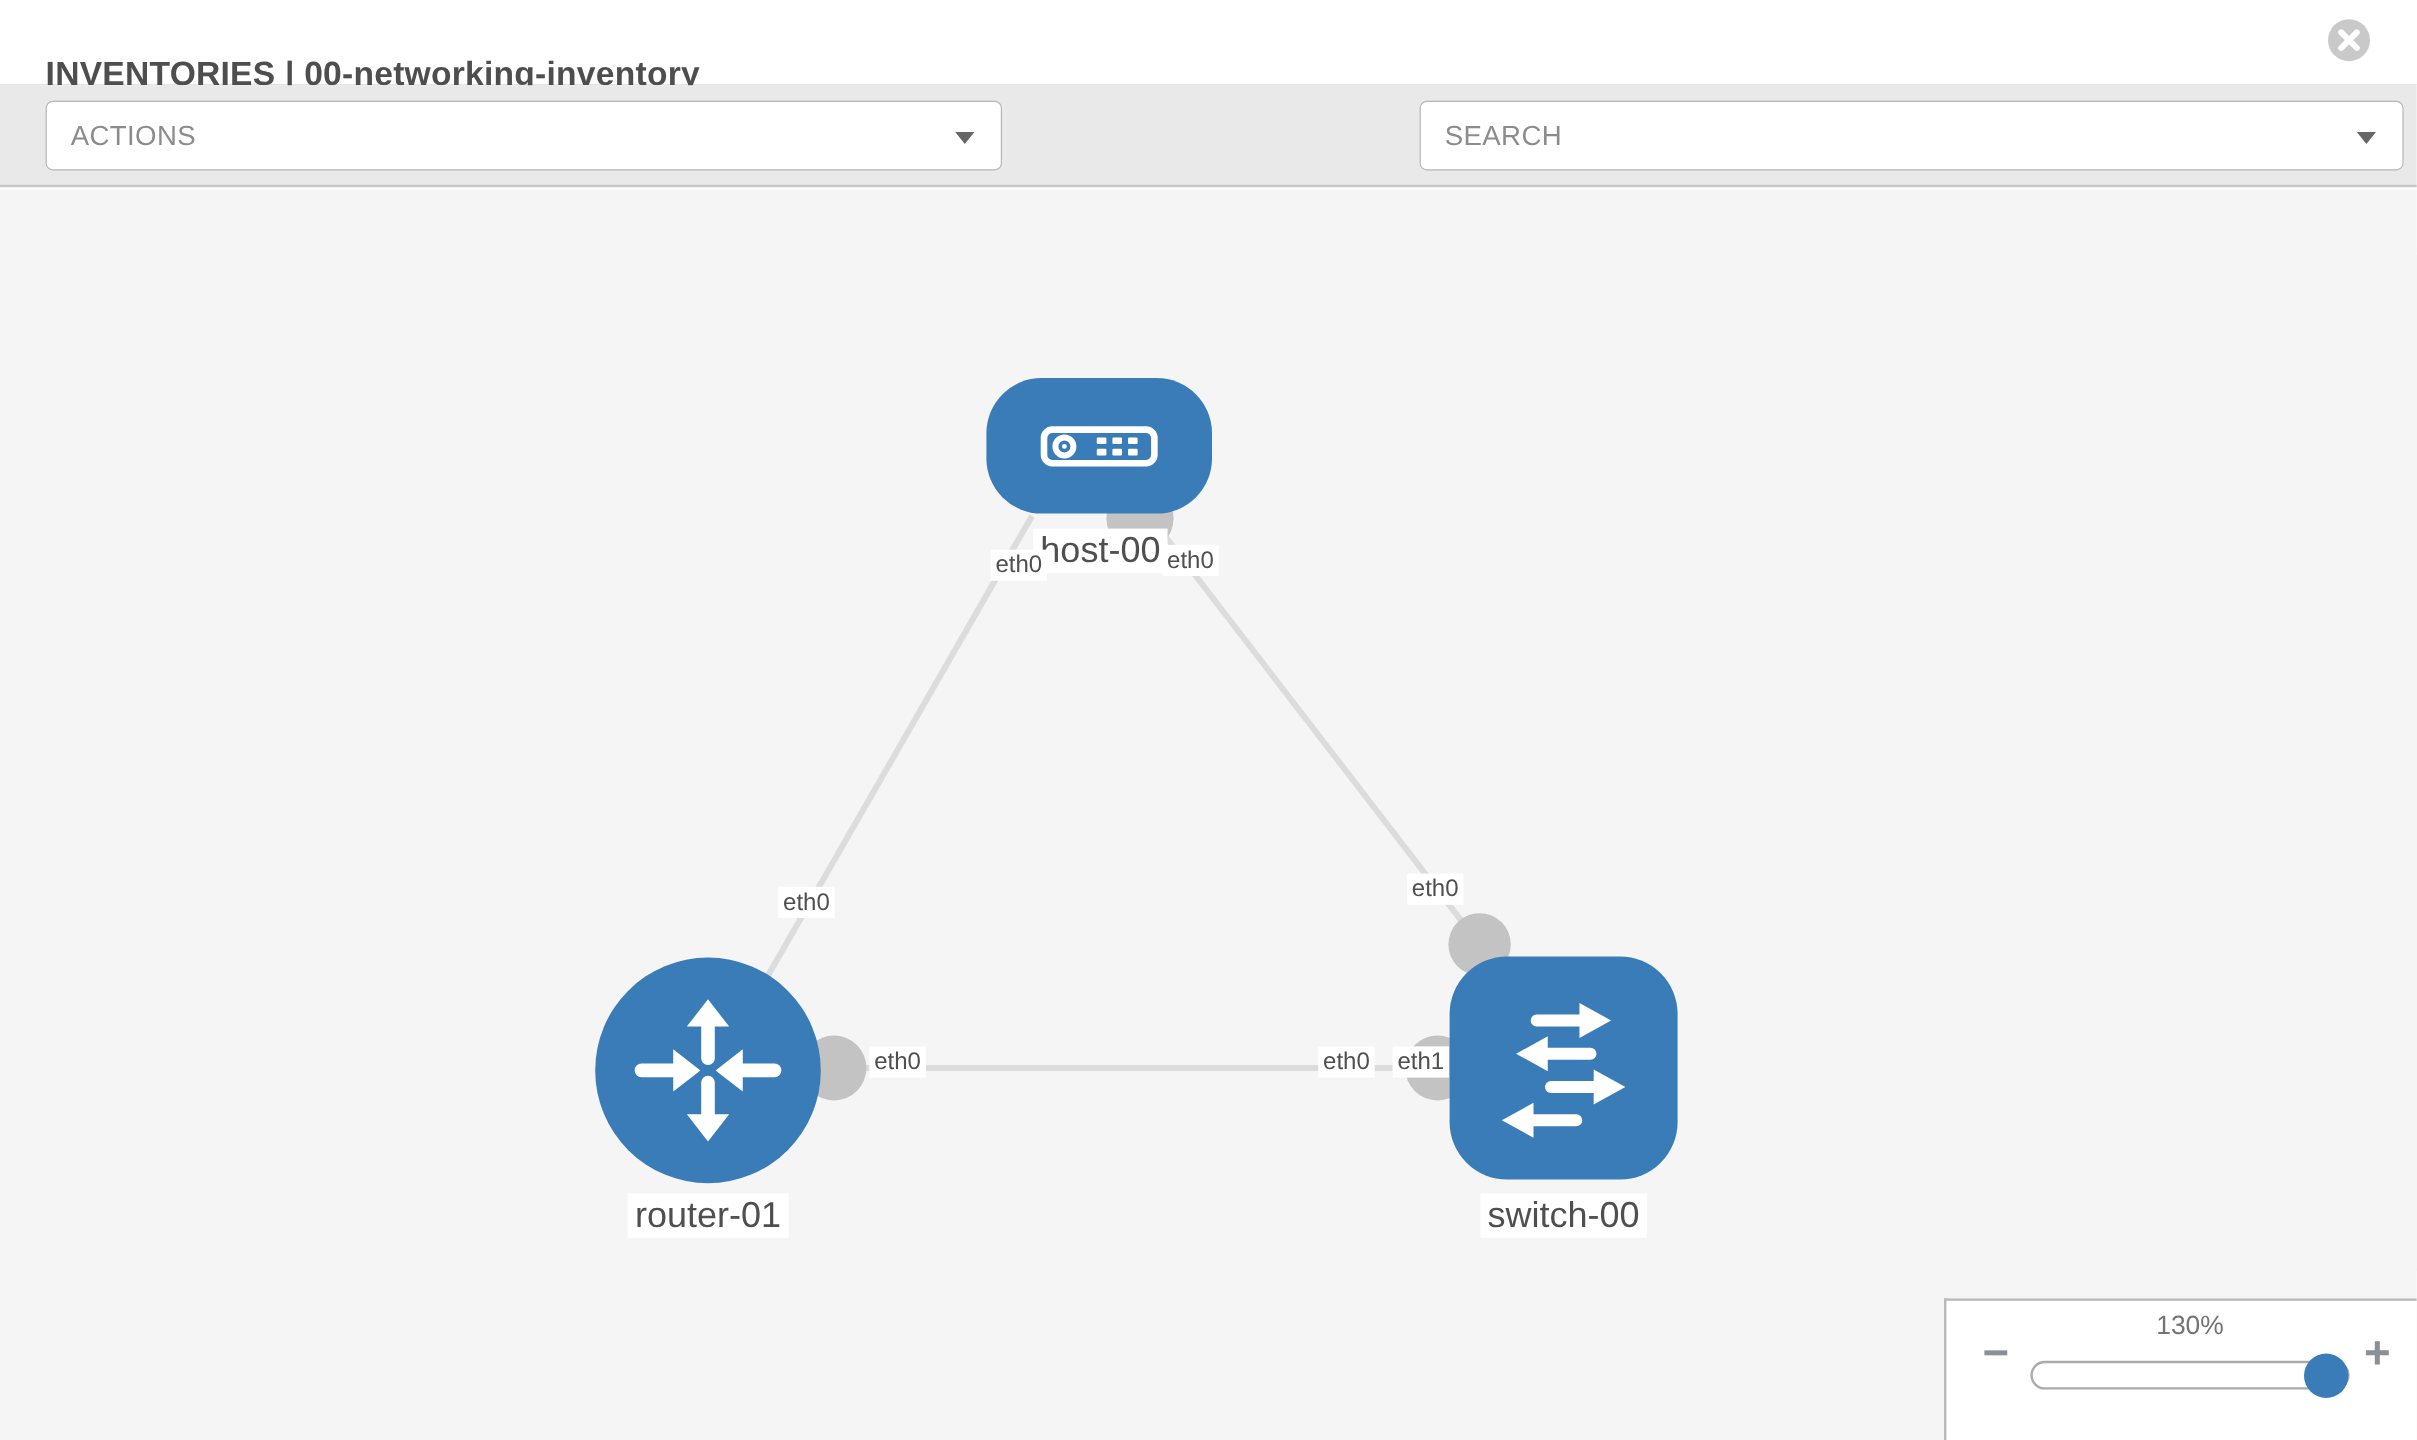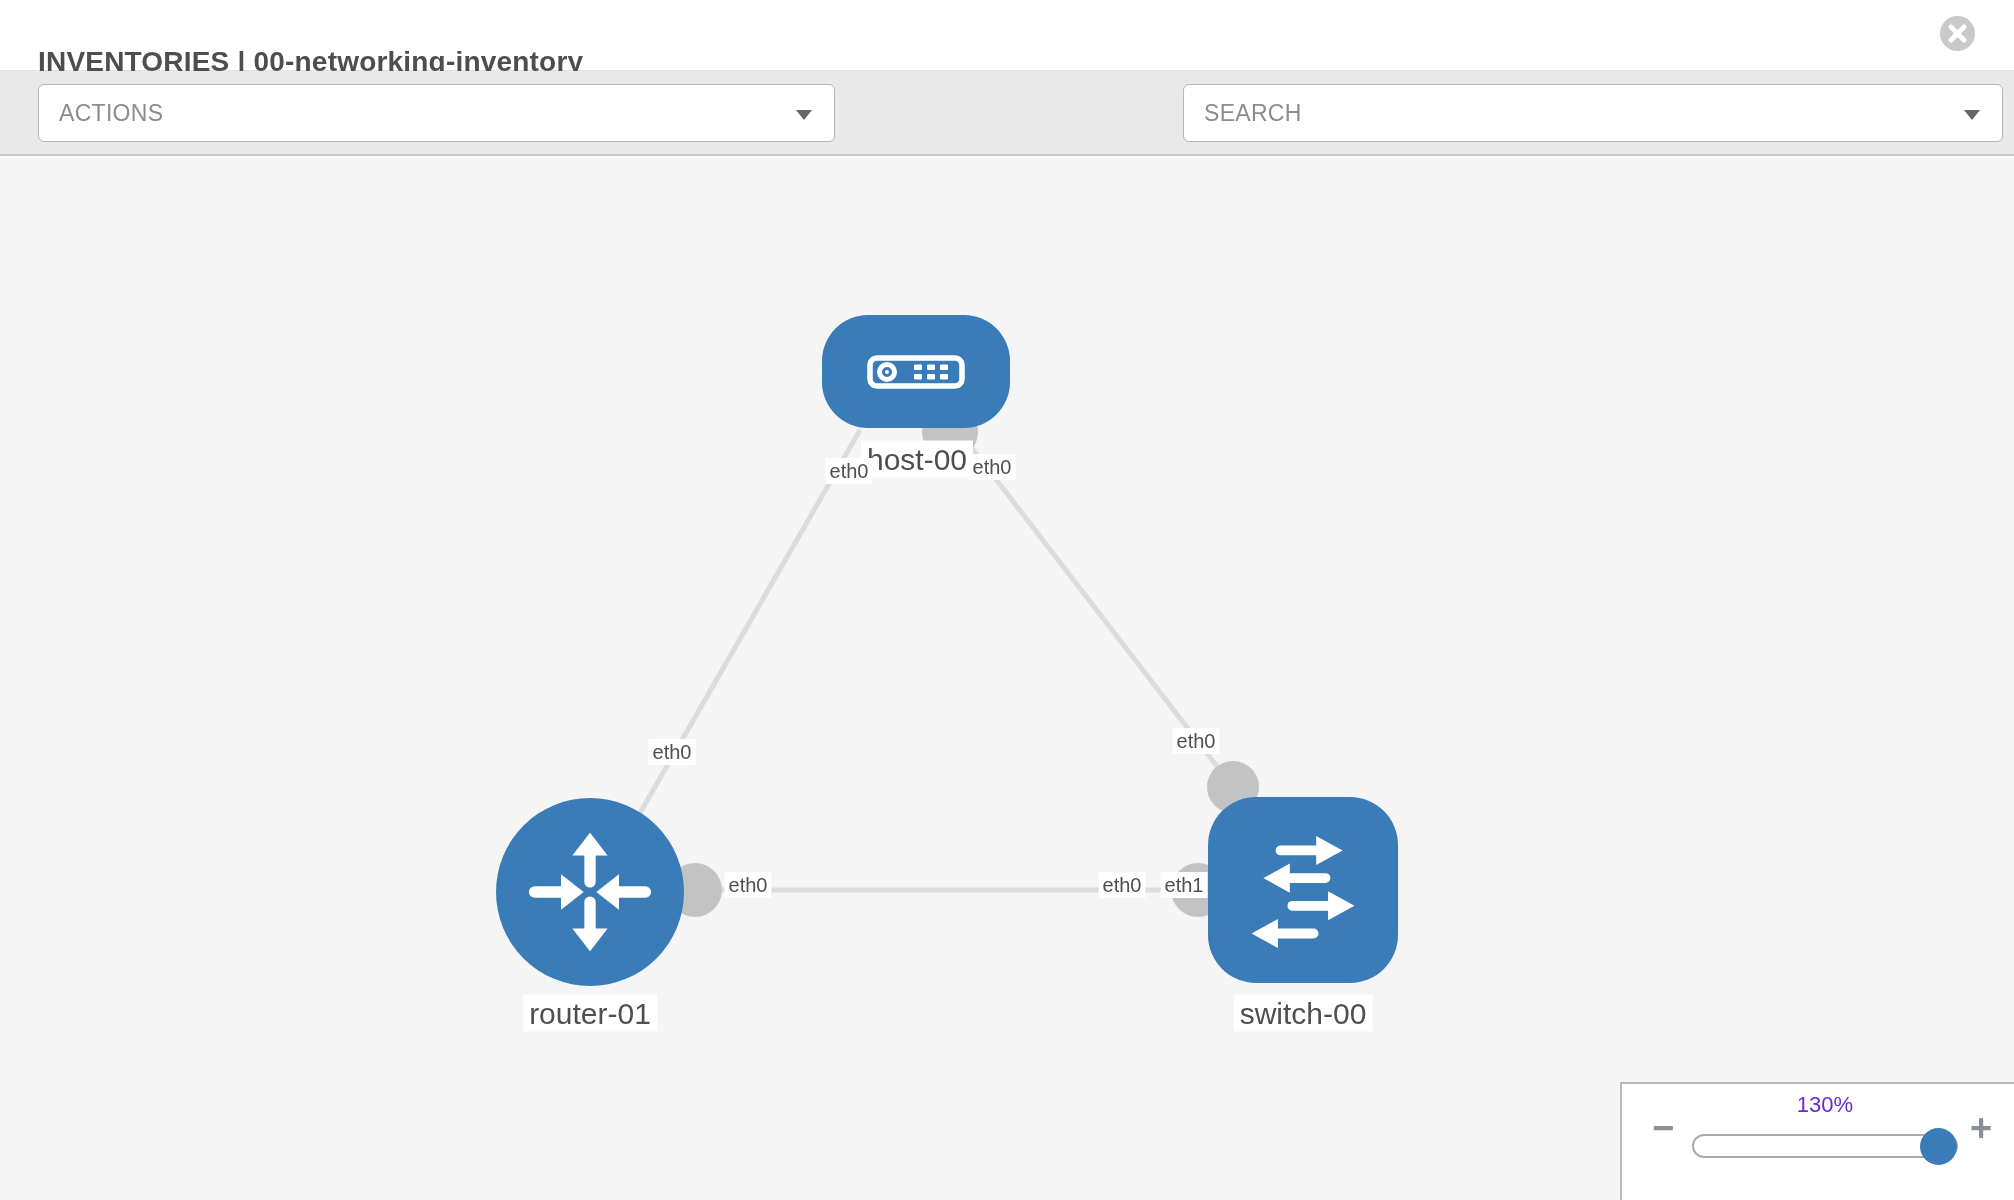--- a/index.html
+++ b/index.html
@@ -45,21 +45,21 @@
                background:#fff; color:#4f4f4f; font-size:20px; line-height:1.1;
                padding:2px 4px; white-space:nowrap; }
   .node-title { font-size:30px; padding:2px 6px; z-index:3; }
   .iface-top { z-index:4;margin-left:36px; }
 
   
   .zoom-panel { position:absolute; left:1620px; top:1082px; width:394px; height:118px;
                 background:#fff; border-top:2px solid #b9b9b9; border-left:2px solid #b9b9b9;
                 z-index:5; }
   .zoom-level { position:absolute; left:133px; top:8px; width:140px; text-align:center;
-                font-size:22px; color:#6d28d9; }
+                font-size:22px; color:#737373; }
   .zoom-minus,.zoom-plus { position:absolute; top:24px; font-size:38px; font-weight:bold;
                            color:#8b9096; cursor:pointer; line-height:40px; }
   .zoom-minus { left:30px; }
   .zoom-plus  { left:348px; }
   .zoom-track { position:absolute; left:70px; top:50px; width:266px; height:24px;
                 background:#fff; border:2px solid #ababab; border-radius:13px; cursor:pointer; }
   .zoom-thumb { position:absolute; left:226px; top:-8px; width:37px; height:37px;
                 border-radius:50%; background:#3a7cb8; cursor:grab; }
 </style>
 </head>

